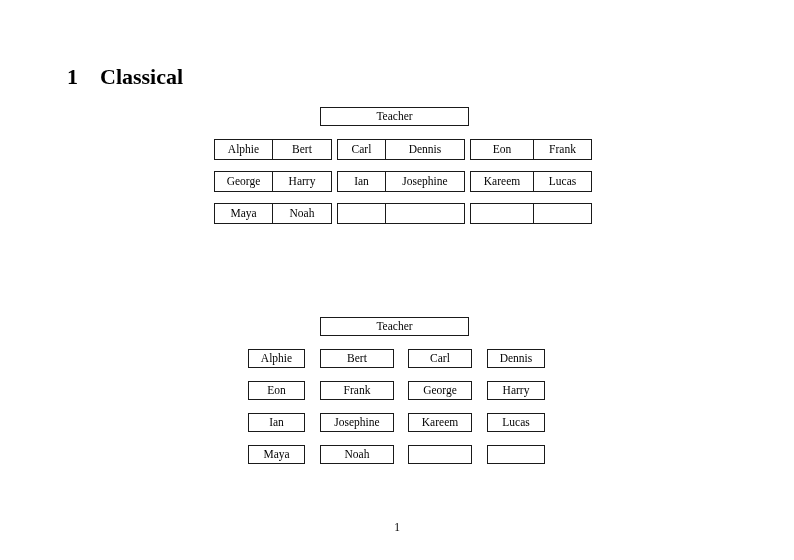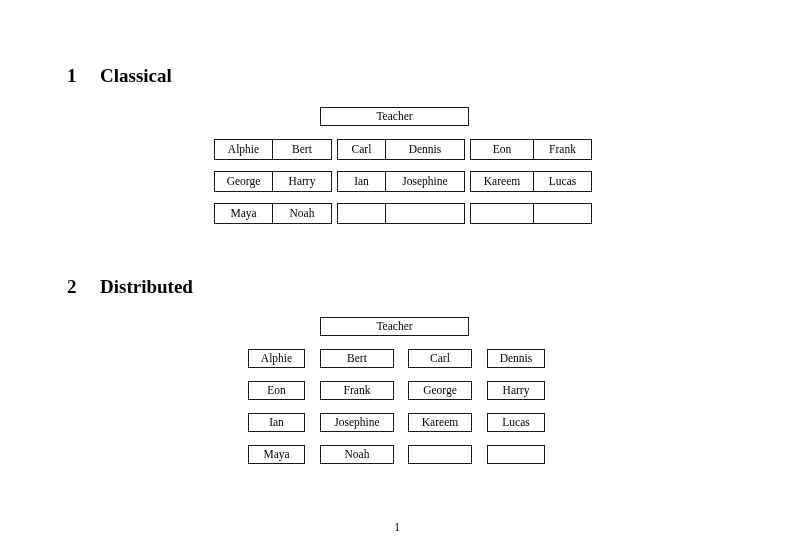--- a/index.html
+++ b/index.html
@@ -21,21 +21,21 @@
     position: absolute;
     left: 0; top: 0;
     width: 794px;
     height: 560px;
   }
 
   
   .section-heading {
     position: absolute;
     font-weight: bold;
-    font-size: 19px;
+    font-size: 22px;
     line-height: 1;
     white-space: nowrap;
     color: #000;
   }
   .section-heading .sec-num {
     display: inline-block;
     width: 33px;
   }
   #heading-1 { left: 67px; top: 66px; }
   #heading-2 { left: 67px; top: 277px; }
@@ -207,23 +207,20 @@
     </table>
   <table class="tbl cls-row-2" style="left:470px;width:111px;">
       <tbody>
         <tr>
     <td class="empty" style="width:58px"></td>
     <td class="empty" style="width:53px"></td>
   </tr>
       </tbody>
     </table>
 
-  <div class="section-heading" id="heading-2">
-    <span class="sec-num">2</span><span>Distributed</span>
-  </div>
 
   <div class="teacher-box" id="teacher-2">Teacher</div>
 
   <div class="dist-cell dist-col-0 dist-row-0">Alphie</div>
   <div class="dist-cell dist-col-1 dist-row-0">Bert</div>
   <div class="dist-cell dist-col-2 dist-row-0">Carl</div>
   <div class="dist-cell dist-col-3 dist-row-0">Dennis</div>
 
   <div class="dist-cell dist-col-0 dist-row-1">Eon</div>
   <div class="dist-cell dist-col-1 dist-row-1">Frank</div>

